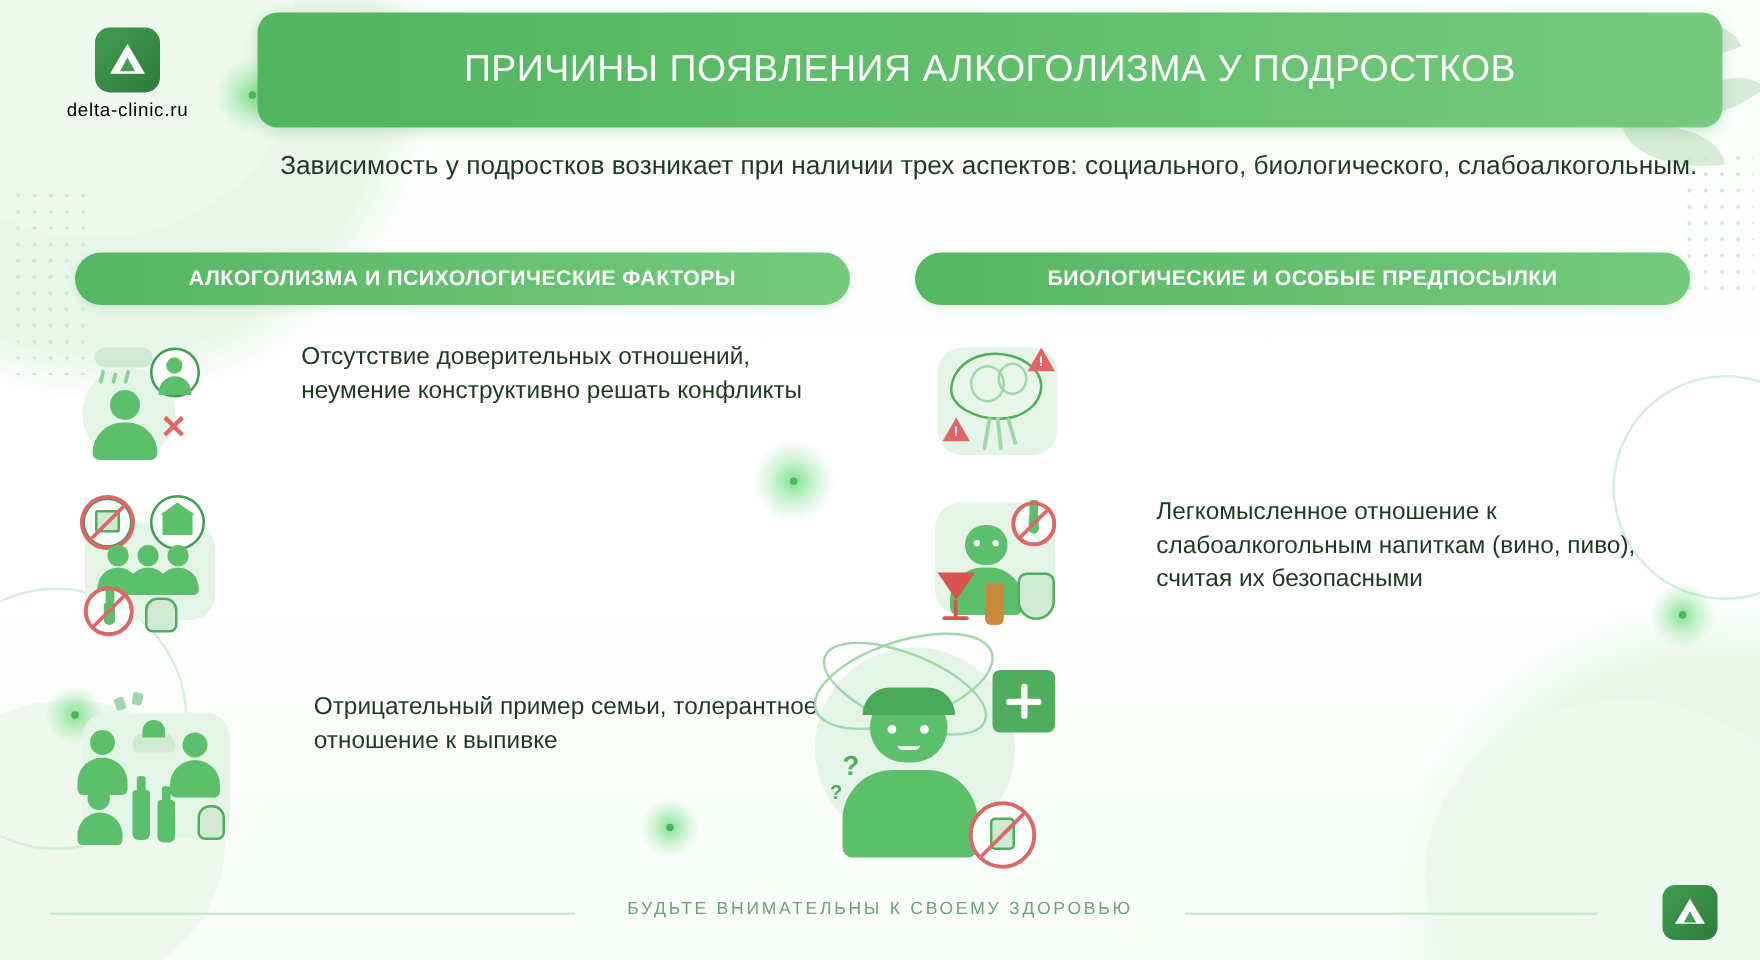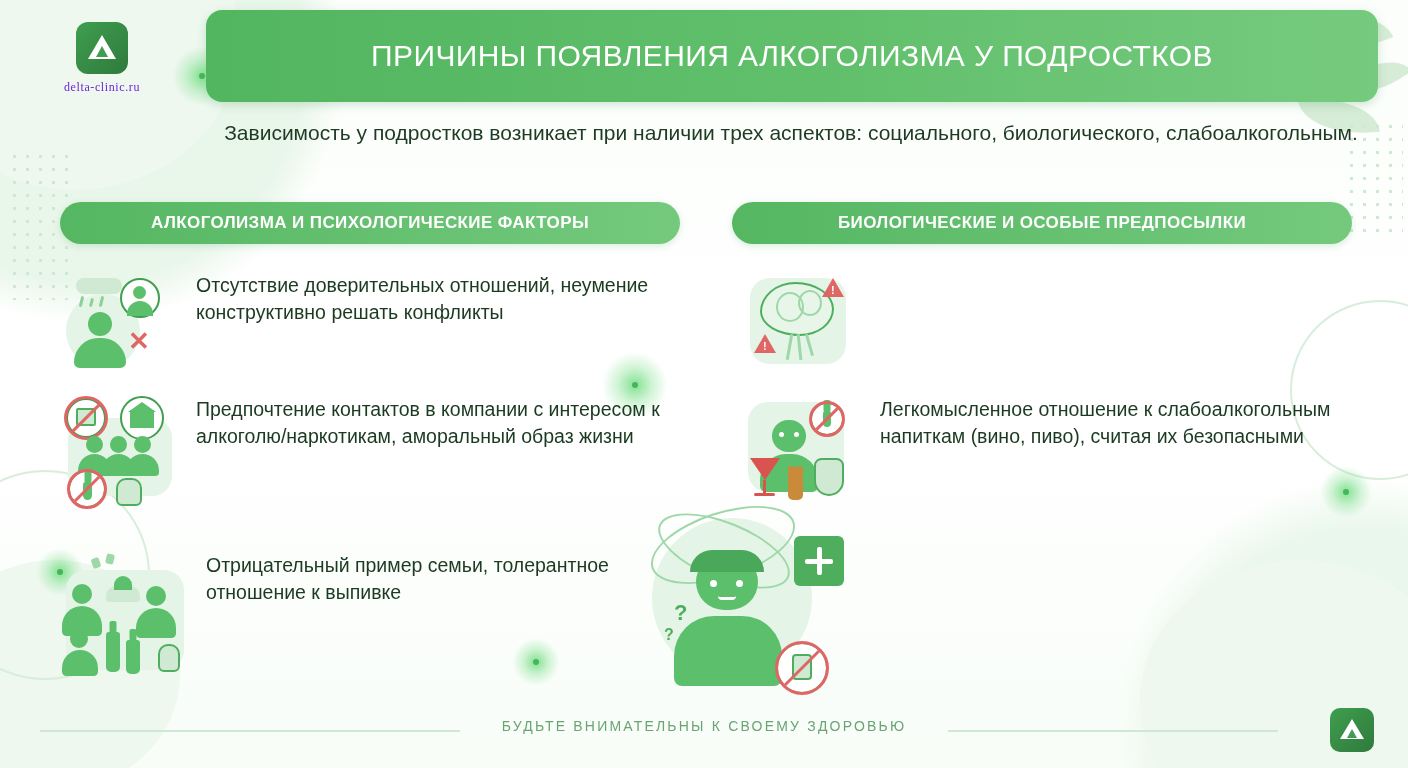--- a/index.html
+++ b/index.html
@@ -73,21 +73,21 @@
     border-left: 14px solid transparent; border-right: 14px solid transparent;
     border-bottom: 24px solid #ffffff;
   }
   .logo .mark:after {
     content: ""; position: absolute; left: 20px; top: 24px;
     width: 0; height: 0;
     border-left: 6px solid transparent; border-right: 6px solid transparent;
     border-bottom: 11px solid #3f9e4f;
   }
   .logo .txt {
-    margin-top: 6px; color: #6d28d9; font-size: 12px; letter-spacing: .6px; font-family: Liberation Serif, serif;
+    margin-top: 6px; color: #000000; font-size: 15px; letter-spacing: .6px;
   }
 
   .subtitle {
     position: absolute; left: 204px; top: 118px; width: 1174px;
     text-align: center; color: #1f3a23; font-size: 21px; line-height: 29px;
   }
 
   
   .col-head {
     position: absolute; height: 42px; border-radius: 21px;
@@ -96,21 +96,21 @@
     color: #fff; font-weight: bold; font-size: 17px; letter-spacing: .4px;
     box-shadow: 0 2px 7px rgba(70,160,90,.2);
   }
   #head-left  { left: 60px;  top: 202px; width: 620px; }
   #head-right { left: 732px; top: 202px; width: 620px; }
 
   
   .item { position: absolute; display: flex; gap: 14px; }
   .item .art { flex: 0 0 auto; position: relative; }
   .item .txt {
-    color: #1c3a21; font-size: 19.5px; line-height: 27px;
+    color: #1c3a21; font-size: 19.5px; line-height: 27px; margin-left: 45px;
   }
   .item .txt b { font-weight: bold; }
 
   
   .ico { position: relative; }
   .circ-bg {
     position: absolute; border-radius: 50%; background: #e4f4e6;
   }
   .person-head {
     position: absolute; border-radius: 50%; background: #5cbf6b;
@@ -293,21 +293,20 @@
       <div class="person-head" style="left:48px;top:40px;width:17px;height:17px;"></div>
       <div class="person-body" style="left:40px;top:58px;width:33px;height:22px;"></div>
       <div class="person-head" style="left:72px;top:40px;width:17px;height:17px;"></div>
       <div class="person-body" style="left:64px;top:58px;width:33px;height:22px;"></div>
       <div class="outline-circle" style="left:6px;top:74px;width:38px;height:38px;background:#fff;"></div>
       <div class="bottle" style="left:21px;top:86px;width:9px;height:18px;"></div>
       <div class="ban" style="left:5px;top:73px;width:40px;height:40px;"></div>
       <div style="position:absolute;left:54px;top:82px;width:26px;height:28px;background:#cfe9d3;border:2px solid #4fae5d;border-radius:10px 10px 6px 6px;"></div>
     </div>
   </div>
-  <div class="txt">Предпочтение контактов в компании с интересом к алкоголю/наркотикам, аморальный образ жизни</div>
 </div>
 
 <div class="item" style="left:62px; top:552px; width:620px;">
   <div class="art">
     <div class="ico" style="width:130px;height:128px;">
       <div class="circ-bg" style="left:4px;top:18px;width:118px;height:100px;border-radius:20px;"></div>
       <div style="position:absolute;left:30px;top:6px;width:8px;height:10px;background:#9fd8a8;border-radius:2px;transform:rotate(-20deg);"></div>
       <div style="position:absolute;left:44px;top:2px;width:8px;height:10px;background:#9fd8a8;border-radius:2px;transform:rotate(12deg);"></div>
       <div class="person-head" style="left:10px;top:32px;width:20px;height:20px;"></div>
       <div class="person-body" style="left:0px;top:54px;width:40px;height:30px;"></div>

